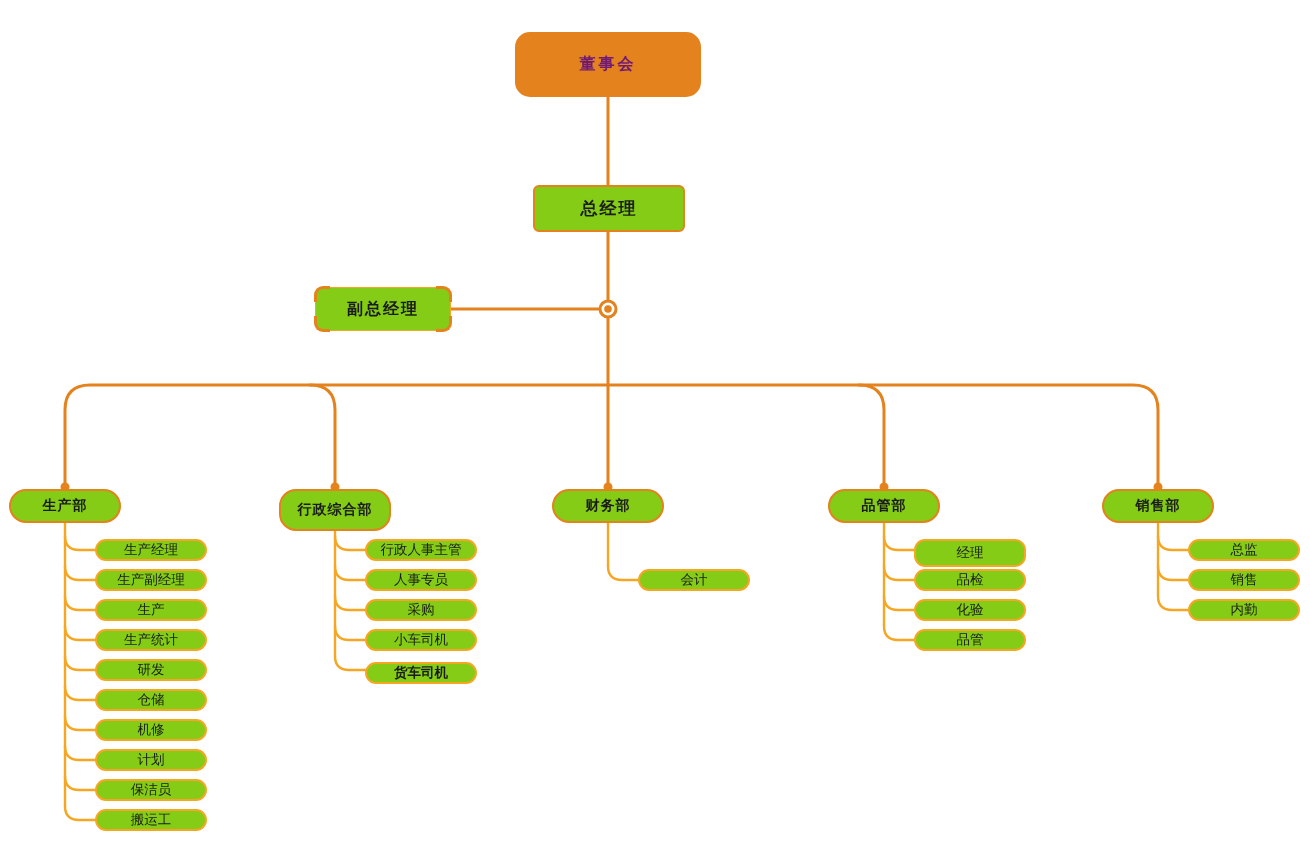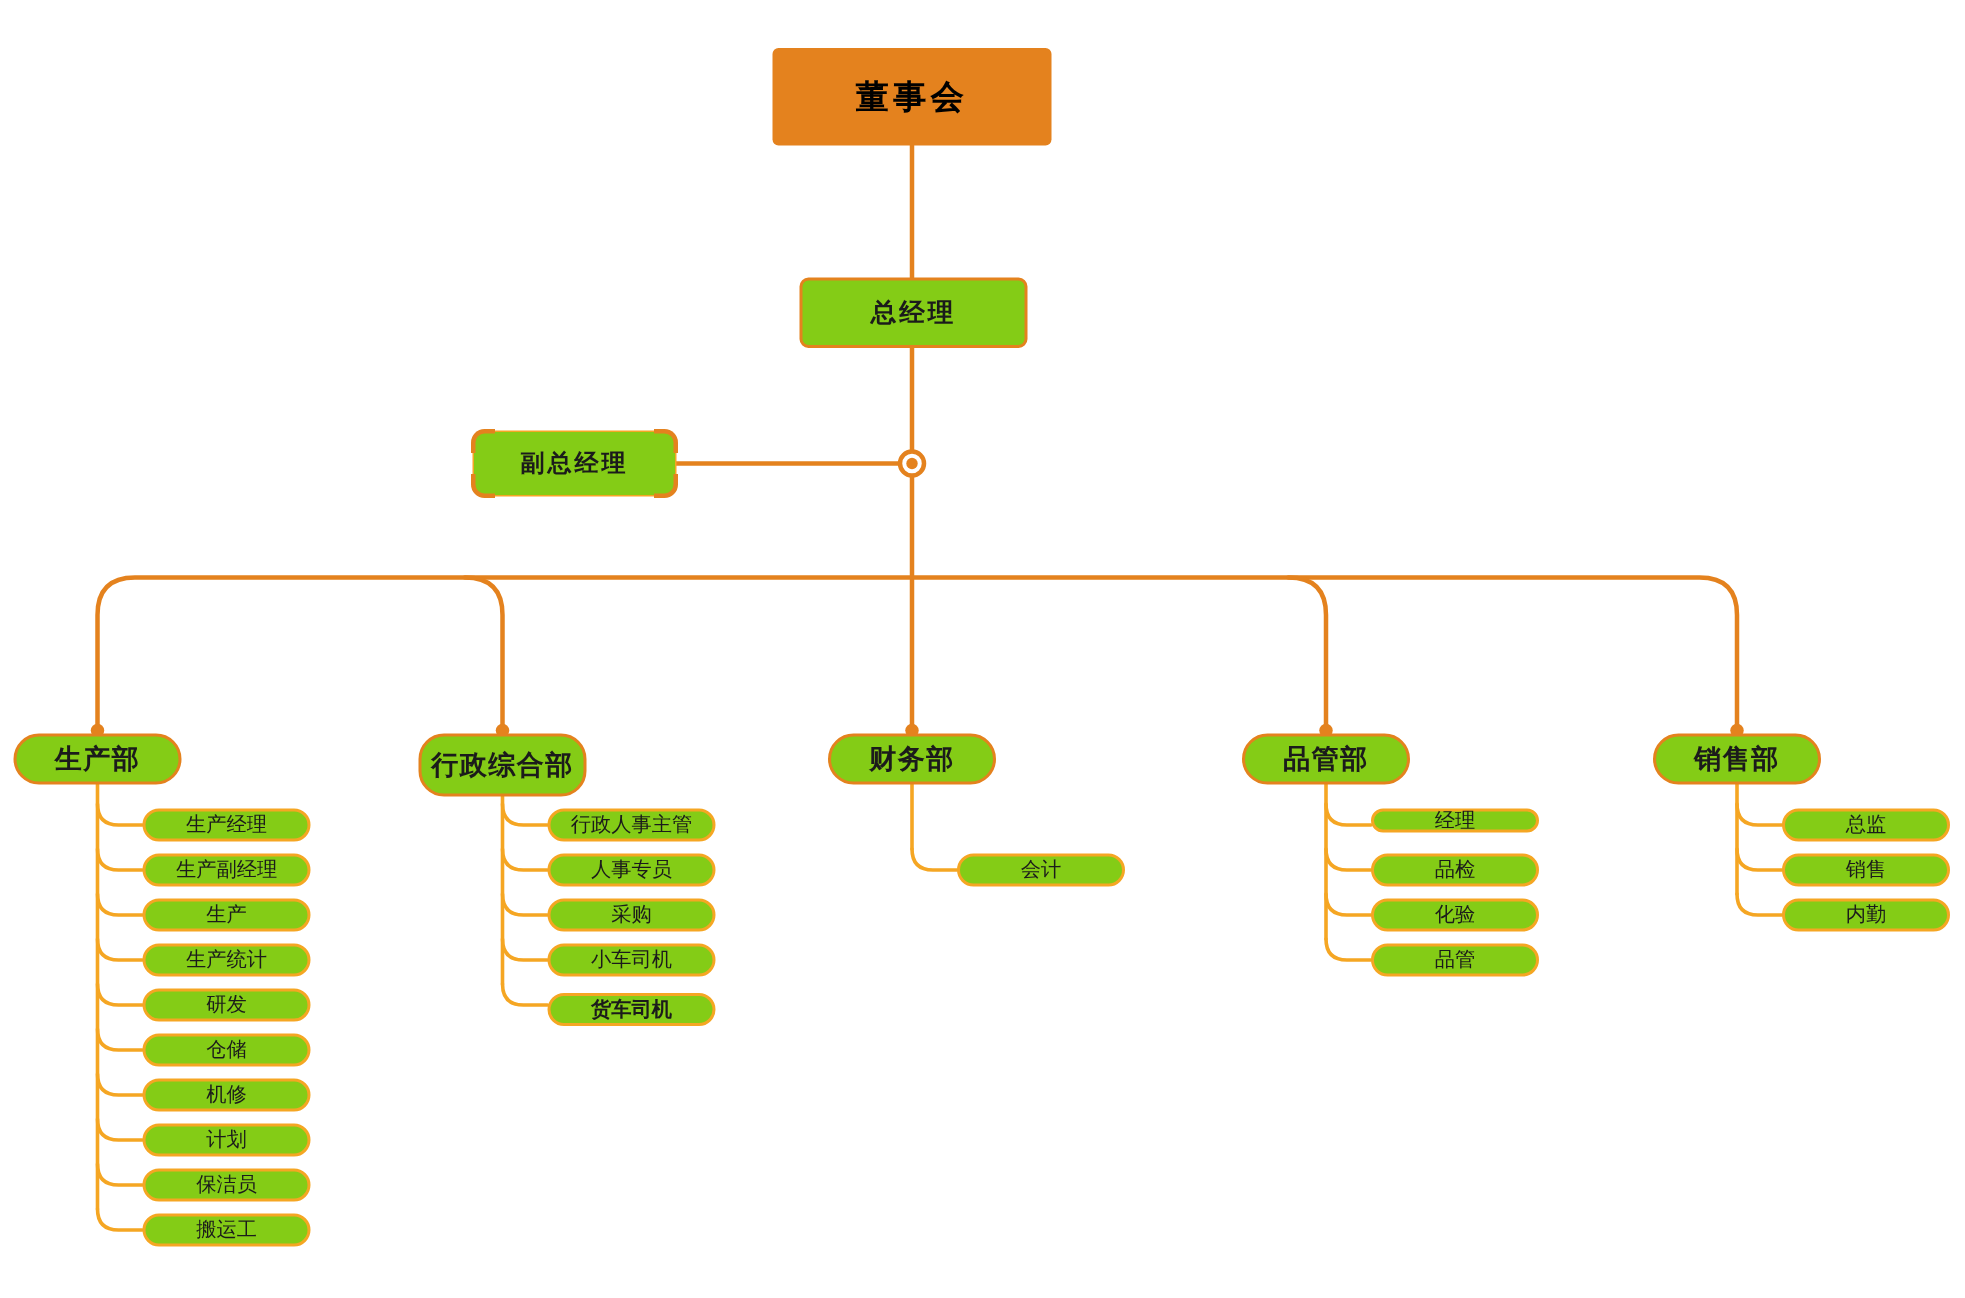--- a/index.html
+++ b/index.html
@@ -22,25 +22,25 @@
     display:flex;
     align-items:center;
     justify-content:center;
     box-sizing:border-box;
     background:#84cc16;
     color:var(--text);
     white-space:nowrap;
   }
   .root-node{
     background:var(--primary);
-    color:#000000;
+    color:#701a75;
     font-weight:bold;
-    font-size:22px;
+    font-size:16px;
     letter-spacing:3px;
-    border-radius:4px;
+    border-radius:15px;
   }
   .gm-node{
     border:2.5px solid var(--primary);
     border-radius:6px;
     font-weight:bold;
     font-size:17px;
     letter-spacing:2px;
   }
   .dgm-node{
     border:1.5px solid var(--secondary);
@@ -56,21 +56,21 @@
     pointer-events:none;
   }
   .corner.tl{left:-2px;top:-2px;border-left-width:3px;border-top-width:3px;border-top-left-radius:9px;}
   .corner.tr{right:-2px;top:-2px;border-right-width:3px;border-top-width:3px;border-top-right-radius:9px;}
   .corner.bl{left:-2px;bottom:-2px;border-left-width:3px;border-bottom-width:3px;border-bottom-left-radius:9px;}
   .corner.br{right:-2px;bottom:-2px;border-right-width:3px;border-bottom-width:3px;border-bottom-right-radius:9px;}
   .dept-node{
     border:2.5px solid var(--primary);
     border-radius:17px;
     font-weight:bold;
-    font-size:18px;
+    font-size:14px;
     letter-spacing:1px;
   }
   .child-node{
     border:2px solid var(--secondary);
     border-radius:11px;
     font-size:13.5px;
   }
 </style>
 </head>
 <body>
@@ -147,21 +147,21 @@
       <div class="node child-node" style="left: 95px; top: 809px; width: 112px; height: 22px;">搬运工</div>
       <div class="node dept-node" style="left: 279px; top: 489px; width: 112px; height: 42px;">行政综合部</div>
       <div class="node child-node" style="left: 365px; top: 539px; width: 112px; height: 22px;">行政人事主管</div>
       <div class="node child-node" style="left: 365px; top: 569px; width: 112px; height: 22px;">人事专员</div>
       <div class="node child-node" style="left: 365px; top: 599px; width: 112px; height: 22px;">采购</div>
       <div class="node child-node" style="left: 365px; top: 629px; width: 112px; height: 22px;">小车司机</div>
       <div class="node child-node" style="left: 365px; top: 662px; width: 112px; height: 22px; font-weight: bold;">货车司机</div>
       <div class="node dept-node" style="left: 552px; top: 489px; width: 112px; height: 34px;">财务部</div>
       <div class="node child-node" style="left: 638px; top: 569px; width: 112px; height: 22px;">会计</div>
       <div class="node dept-node" style="left: 828px; top: 489px; width: 112px; height: 34px;">品管部</div>
-      <div class="node child-node" style="left: 914px; top: 539px; width: 112px; height: 16px; text-align: right;">经理</div>
+      <div class="node child-node" style="left: 914px; top: 539px; width: 112px; height: 28px; text-align: right;">经理</div>
       <div class="node child-node" style="left: 914px; top: 569px; width: 112px; height: 22px;">品检</div>
       <div class="node child-node" style="left: 914px; top: 599px; width: 112px; height: 22px;">化验</div>
       <div class="node child-node" style="left: 914px; top: 629px; width: 112px; height: 22px;">品管</div>
       <div class="node dept-node" style="left: 1102px; top: 489px; width: 112px; height: 34px;">销售部</div>
       <div class="node child-node" style="left: 1188px; top: 539px; width: 112px; height: 22px;">总监</div>
       <div class="node child-node" style="left: 1188px; top: 569px; width: 112px; height: 22px;">销售</div>
       <div class="node child-node" style="left: 1188px; top: 599px; width: 112px; height: 22px;">内勤</div>
     </div>
 
 </div>

